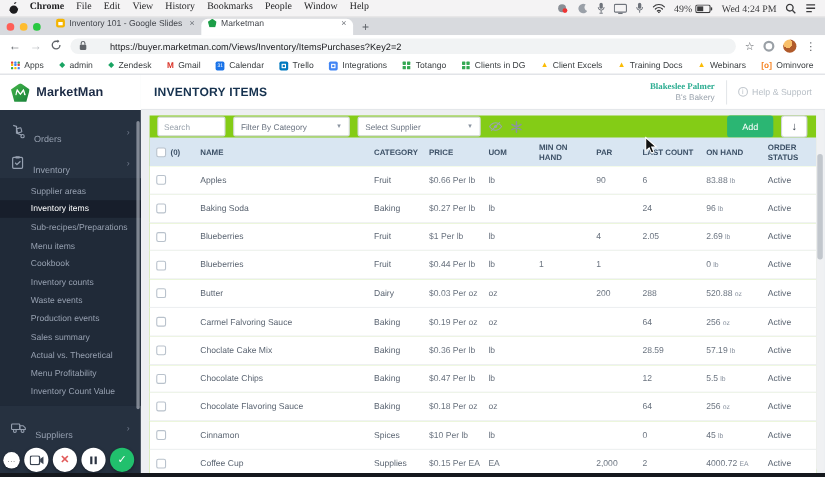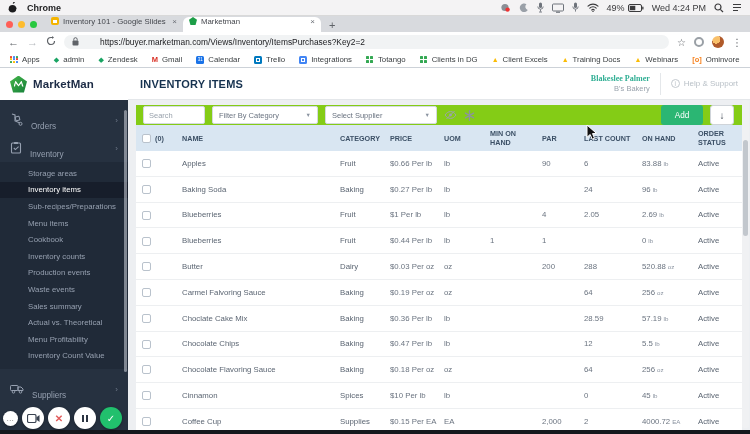--- a/index.html
+++ b/index.html
@@ -2,21 +2,21 @@
 <html><head>
 <meta charset="utf-8">
 <style>
   * { margin:0; padding:0; box-sizing:border-box; }
   html,body { width:750px; height:434px; overflow:hidden; background:#fff;
     font-family:"Liberation Sans", sans-serif; -webkit-font-smoothing:antialiased; }
   body { position:relative; font-size:9px; color:#333; }
 
   
   .menubar { height:16px; background:#f4f3f4; border-bottom:1px solid #d9d9d9;
-    display:flex; align-items:center; padding:0 8px; font-size:9px; color:#1d1d1f; }
+    display:flex; padding:0 8px; font-size:9px; color:#1d1d1f;font-family:Liberation Serif, serif; }
   .menubar .apple { margin-right:10px; display:flex; align-items:center; }
   .menubar .app-name { font-weight:bold; margin-right:11px; }
   .menubar .menus { display:flex; gap:11px; }
   .menubar .spacer { flex:1; }
   .menubar .right { display:flex; align-items:center; gap:8px; color:#3b3b3d; }
   .menubar .right svg { display:block; }
   .mb-batt { display:flex; align-items:center; gap:3px; }
   .menubar .clock { font-size:9px; }
 
   
@@ -146,20 +146,30 @@
 <body>
 
 <div class="menubar">
   <span class="apple">
     <svg width="9" height="11" viewBox="0 0 11 13">
         <path fill="#1d1d1f" d="M8.1 0c.1.9-.3 1.8-.8 2.4-.6.7-1.5 1.2-2.4 1.1-.1-.9.3-1.8.8-2.3C6.3.5 7.3.1 8.1 0zM10.9 9.6c-.4 1-.6 1.4-1.2 2.2-.8 1.1-1.8 2.2-3 2.2-1.1 0-1.4-.7-2.9-.7s-1.9.7-2.9.7C-.3 14-1.2 12.8-2 11.7z" transform="translate(2 -1) scale(.8)"></path>
         <circle cx="5.5" cy="8" r="4.6" fill="#1d1d1f"></circle>
       </svg>
   </span>
   <span class="app-name">Chrome</span>
+  <span class="menus" id="os-menus">
+      <span>File</span>
+      <span>Edit</span>
+      <span>View</span>
+      <span>History</span>
+      <span>Bookmarks</span>
+      <span>People</span>
+      <span>Window</span>
+      <span>Help</span>
+    </span>
   <span class="spacer"></span>
   <span class="right">
     <span>
         <svg width="11" height="10" viewBox="0 0 11 10">
           <circle cx="5" cy="4.5" r="3.6" fill="#8a8f96"></circle>
           <circle cx="7.6" cy="6.6" r="2.2" fill="#e33"></circle>
         </svg>
       </span>
     <span>
         <svg width="10" height="10" viewBox="0 0 10 10">
@@ -351,28 +361,28 @@
       <div class="nav-parent">
         <span><svg width="12" height="13" viewBox="0 0 12 13">
               <rect x="1.5" y="2" width="9" height="10" rx="1" fill="none" stroke="#96a0b0" stroke-width="1.1"></rect>
               <rect x="4" y="1" width="4" height="2" rx=".5" fill="#96a0b0"></rect>
               <path d="M3.8 7l1.6 1.6L8.6 5.6" fill="none" stroke="#96a0b0" stroke-width="1.1"></path>
             </svg></span>
         <span class="lbl">Inventory</span>
         <span class="chev">›</span>
       </div>
       <div class="nav-children" id="inventory-children">
-          <div class="nav-child">Storage areas</div>
+          <div class="nav-child">Supplier areas</div>
           <div class="nav-child active">Inventory items</div>
           <div class="nav-child">Sub-recipes/Preparations</div>
           <div class="nav-child">Menu items</div>
           <div class="nav-child">Cookbook</div>
           <div class="nav-child">Inventory counts</div>
+          <div class="nav-child">Waste events</div>
           <div class="nav-child">Production events</div>
-          <div class="nav-child">Waste events</div>
           <div class="nav-child">Sales summary</div>
           <div class="nav-child">Actual vs. Theoretical</div>
           <div class="nav-child">Menu Profitability</div>
           <div class="nav-child">Inventory Count Value</div>
         </div>
       <div class="nav-parent" style="margin-top:6px;">
         <span><svg width="14" height="11" viewBox="0 0 14 11">
               <rect x=".5" y="2.5" width="7.5" height="5" rx=".8" fill="none" stroke="#96a0b0" stroke-width="1"></rect>
               <path d="M8 4h3l2 2v1.5H8z" fill="none" stroke="#96a0b0" stroke-width="1"></path>
               <circle cx="3.5" cy="8.8" r="1.3" fill="none" stroke="#96a0b0" stroke-width="1"></circle>

